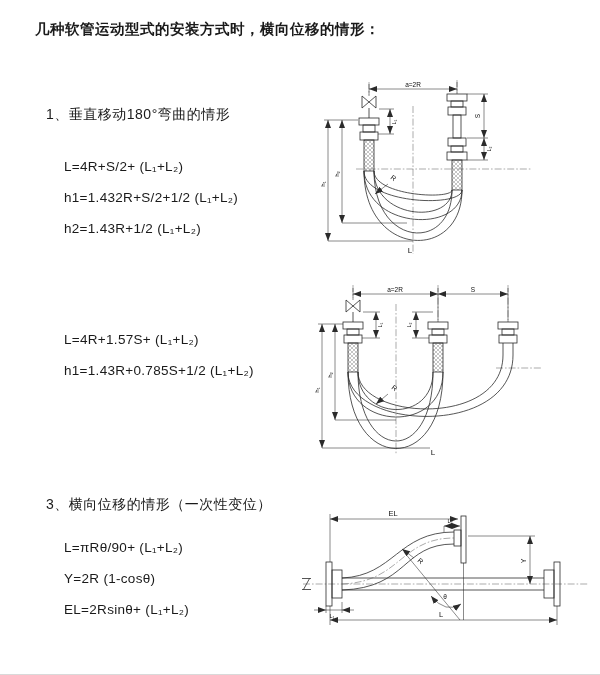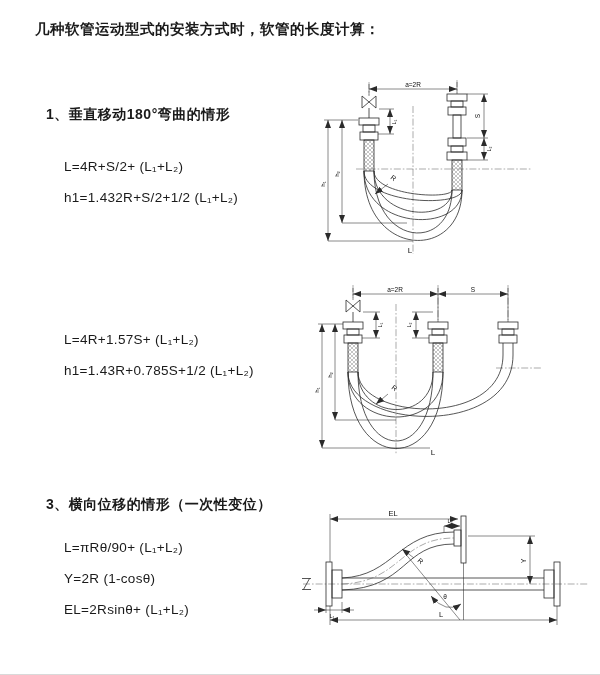--- a/index.html
+++ b/index.html
@@ -5,39 +5,40 @@
   html,body{margin:0;padding:0;}
   body{
     width:600px;height:675px;background:#ffffff;position:relative;overflow:hidden;
     font-family:"Liberation Sans","DejaVu Sans",sans-serif;color:#1a1a1a;
   }
   .page-edge{position:absolute;left:0;right:0;bottom:0;height:1px;background:#d9d9d9;}
   .title{
     position:absolute;left:35px;top:20px;font-size:14.5px;font-weight:700;letter-spacing:.5px;
   }
   .sec{position:absolute;left:46px;}
-  .sec-heading{font-size:14px;font-weight:700;letter-spacing:.5px;height:28px;line-height:28px;}
+  .sec-heading{font-size:14px;font-weight:400;letter-spacing:.5px;height:28px;line-height:28px;}
   .formula{font-size:13.5px;font-weight:400;letter-spacing:.3px;margin-left:18px;height:31px;line-height:31px;}
   .fig{position:absolute;}
   svg text{fill:#111;font-family:"Liberation Sans","DejaVu Sans",sans-serif;}
   .draw{stroke:#2b2b2b;fill:none;stroke-width:.8;}
   .dim{stroke:#2b2b2b;fill:none;stroke-width:.55;}
   .cl{stroke:#555;fill:none;stroke-width:.5;stroke-dasharray:7 2 1.6 2;}
   .valve{fill:#ffffff;stroke:#2b2b2b;stroke-width:.8;}
   .braid{fill:url(#hatch);stroke:#2b2b2b;stroke-width:.8;}
 </style>
 </head>
 <body>
 
-<div class="title">几种软管运动型式的安装方式时，软管的长度计算：</div>
+<div class="title">几种软管运动型式的安装方式时，横向位移的情形：</div>
 
 <div class="sec" style="top:100px">
   <div class="sec-heading">1、垂直移动180°弯曲的情形</div>
   <div class="formula" style="margin-top:23px">L=4R+S/2+ (L₁+L₂)</div>
   <div class="formula">h1=1.432R+S/2+1/2 (L₁+L₂)</div>
+  <div class="formula">h2=1.43R+1/2 (L₁+L₂)</div>
 </div>
 
 <div class="sec" style="top:300px">
   <div class="formula" style="margin-top:24px">L=4R+1.57S+ (L₁+L₂)</div>
   <div class="formula">h1=1.43R+0.785S+1/2 (L₁+L₂)</div>
 </div>
 
 <div class="sec" style="top:490px">
   <div class="sec-heading">3、横向位移的情形（一次性变位）</div>
   <div class="formula" style="margin-top:14px">L=πRθ/90+ (L₁+L₂)</div>

